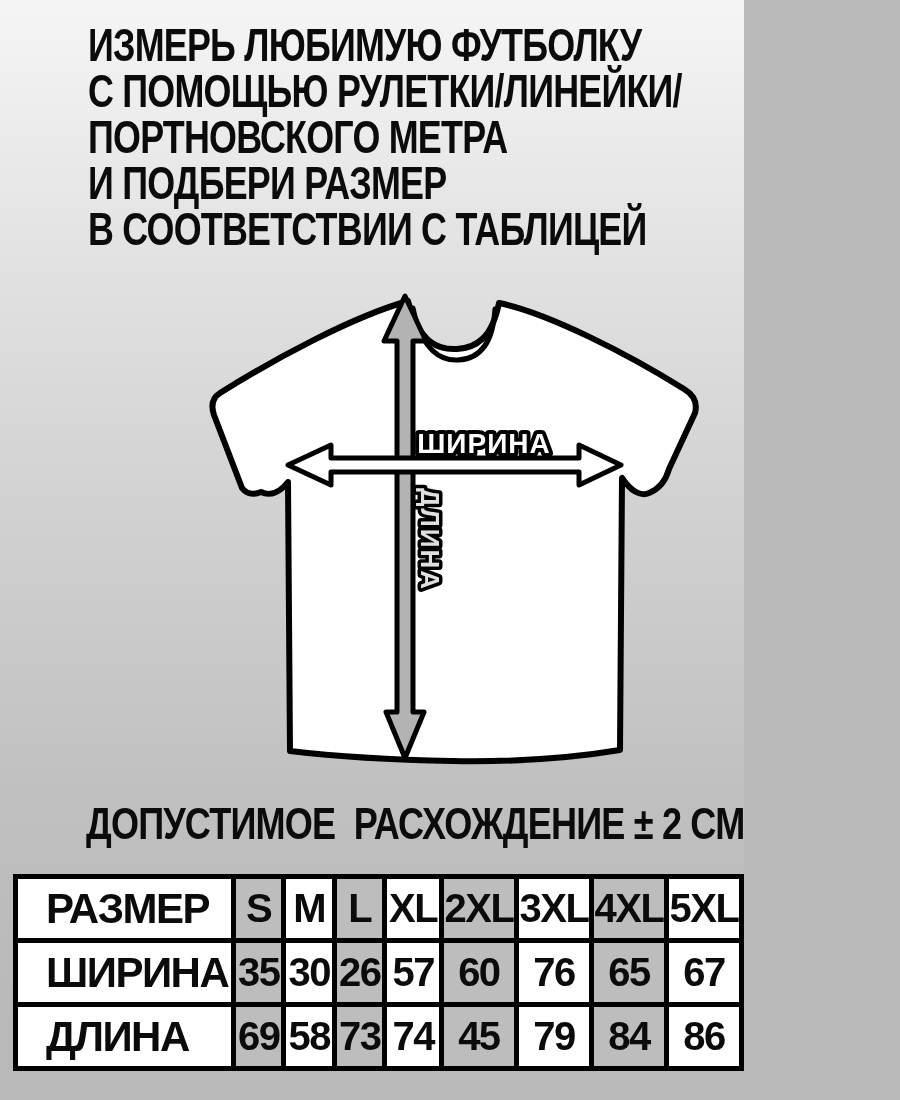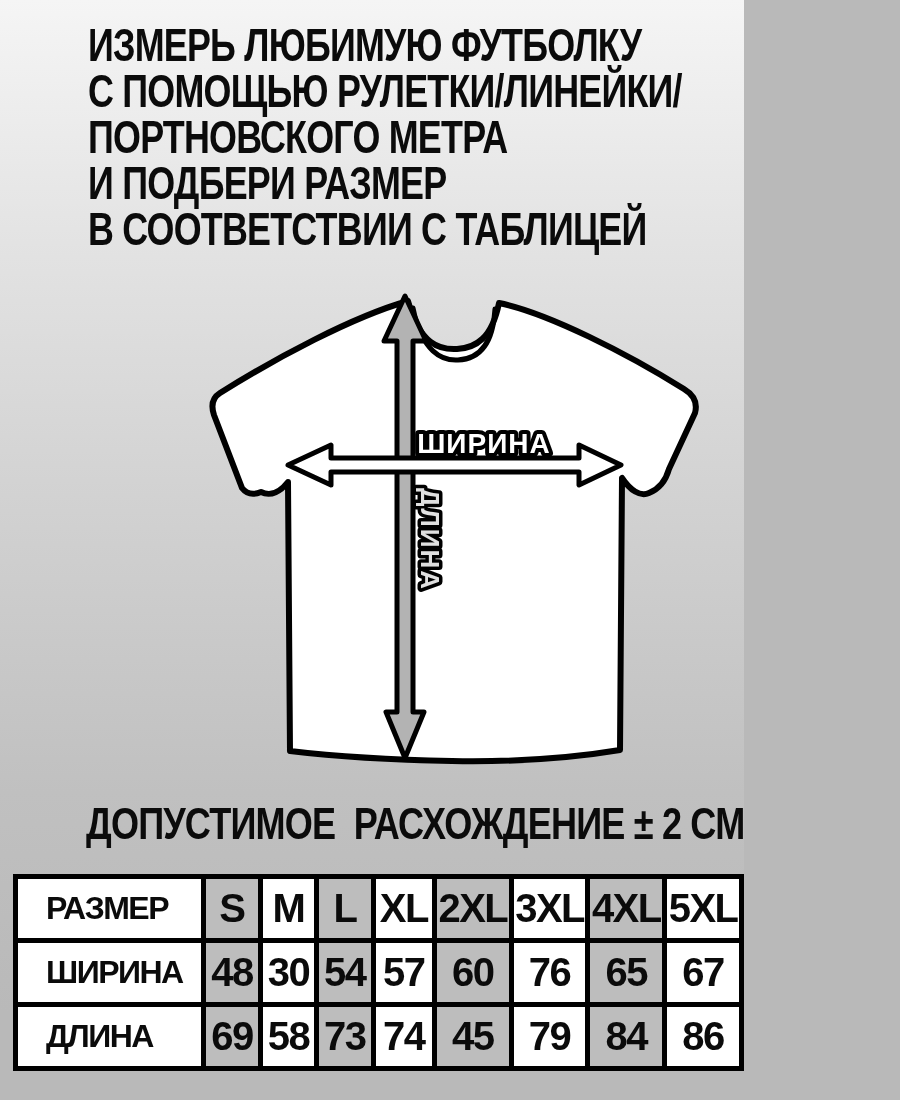--- a/index.html
+++ b/index.html
@@ -28,21 +28,21 @@
   table.sizes{
     position:absolute;left:13px;top:874px;
     border-collapse:collapse;table-layout:fixed;
   }
   table.sizes td{
     border:5px solid #000;height:59px;background:#ffffff;
     text-align:center;vertical-align:middle;
     font-weight:bold;color:#0b0b0b;font-size:40px;letter-spacing:-1.5px;
     padding:0;overflow:hidden;
   }
-  table.sizes td.lab{width:208px;text-align:left;padding-left:28px;font-size:32px;}
+  table.sizes td.lab{width:208px;text-align:left;padding-left:28px;font-size:42px;}
   table.sizes td.sz{width:80px;}
   table.sizes td.g{background:#bdbdbd;}
 </style>
 </head>
 <body>
 
 <div class="page">
 
   <div class="heading">
     <div>ИЗМЕРЬ ЛЮБИМУЮ ФУТБОЛКУ</div>
@@ -92,23 +92,23 @@
       <td class="sz">M</td>
       <td class="sz g">L</td>
       <td class="sz">XL</td>
       <td class="sz g">2XL</td>
       <td class="sz">3XL</td>
       <td class="sz g">4XL</td>
       <td class="sz">5XL</td>
     </tr>
     <tr>
       <td class="lab">ШИРИНА</td>
-      <td class="sz g">48</td>
+      <td class="sz g">35</td>
       <td class="sz">30</td>
-      <td class="sz g">54</td>
+      <td class="sz g">26</td>
       <td class="sz">57</td>
       <td class="sz g">60</td>
       <td class="sz">76</td>
       <td class="sz g">65</td>
       <td class="sz">67</td>
     </tr>
     <tr>
       <td class="lab">ДЛИНА</td>
       <td class="sz g">69</td>
       <td class="sz">58</td>

